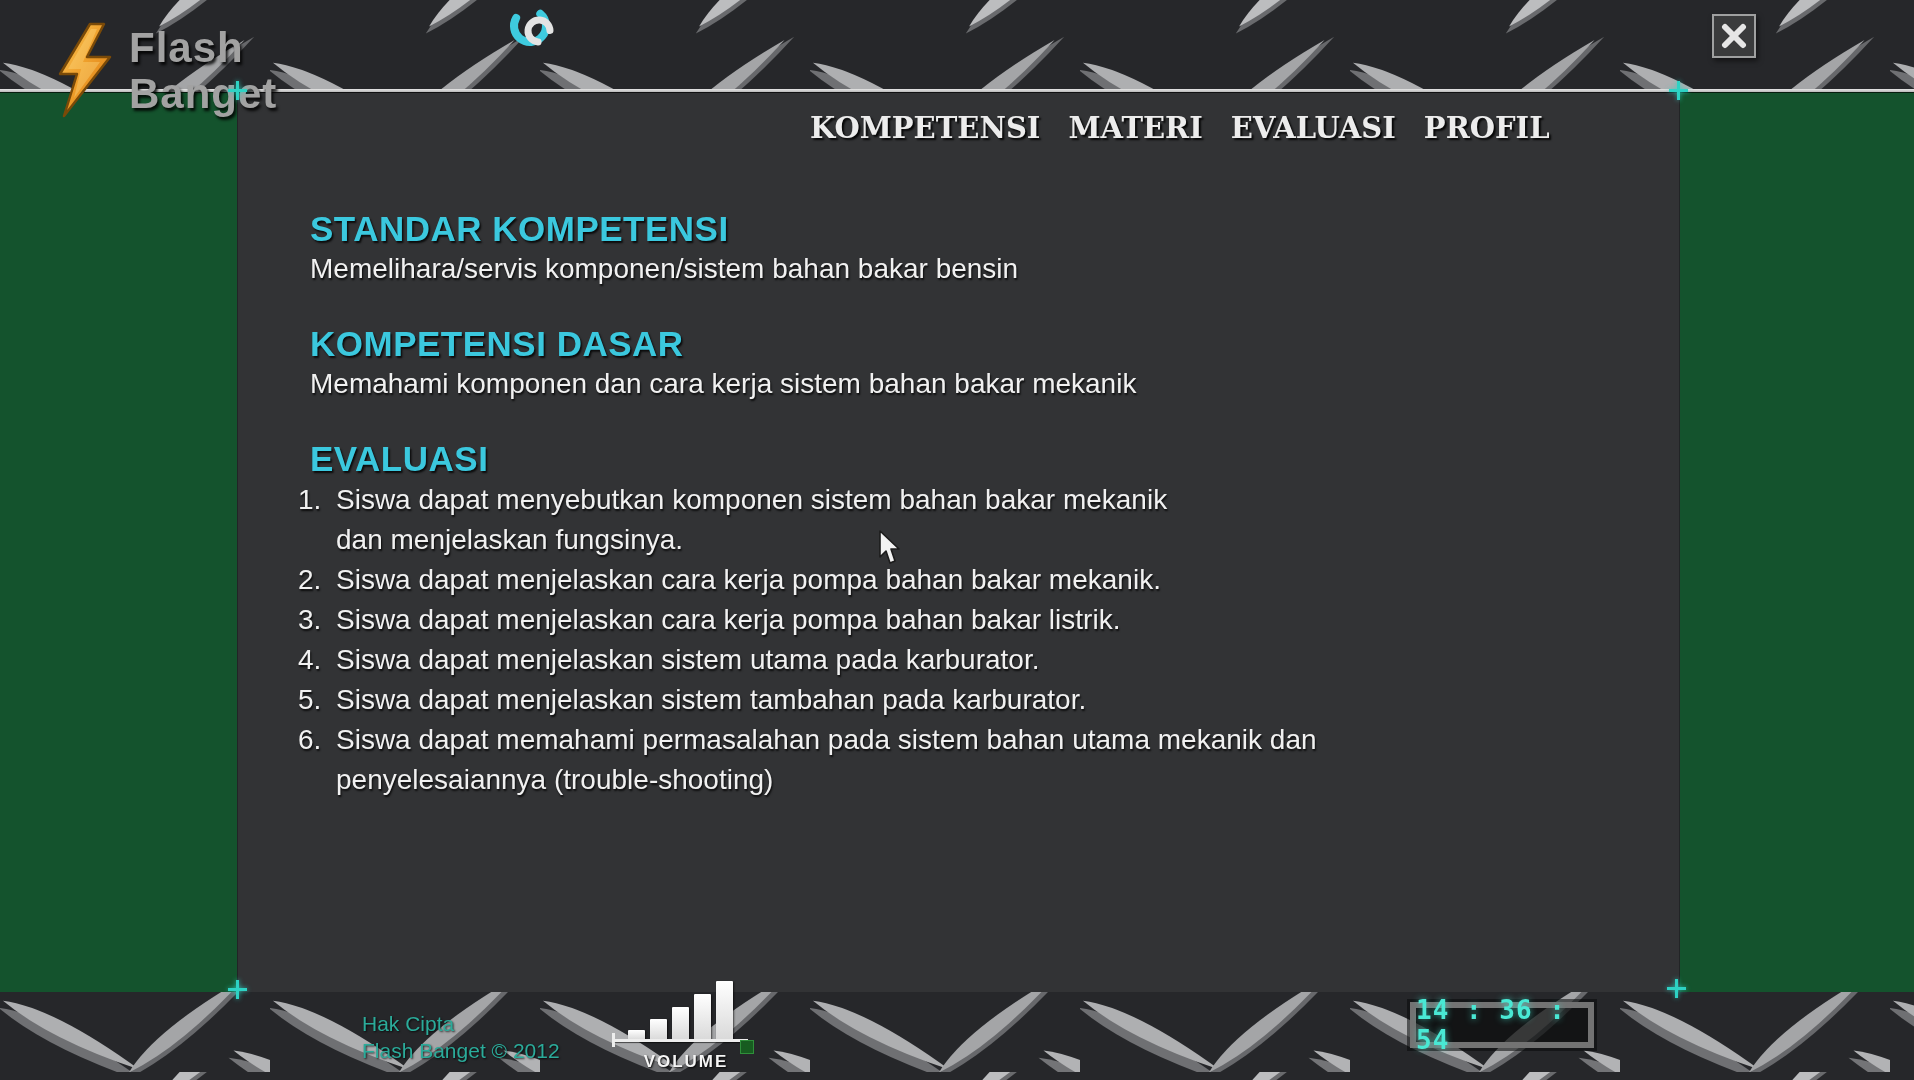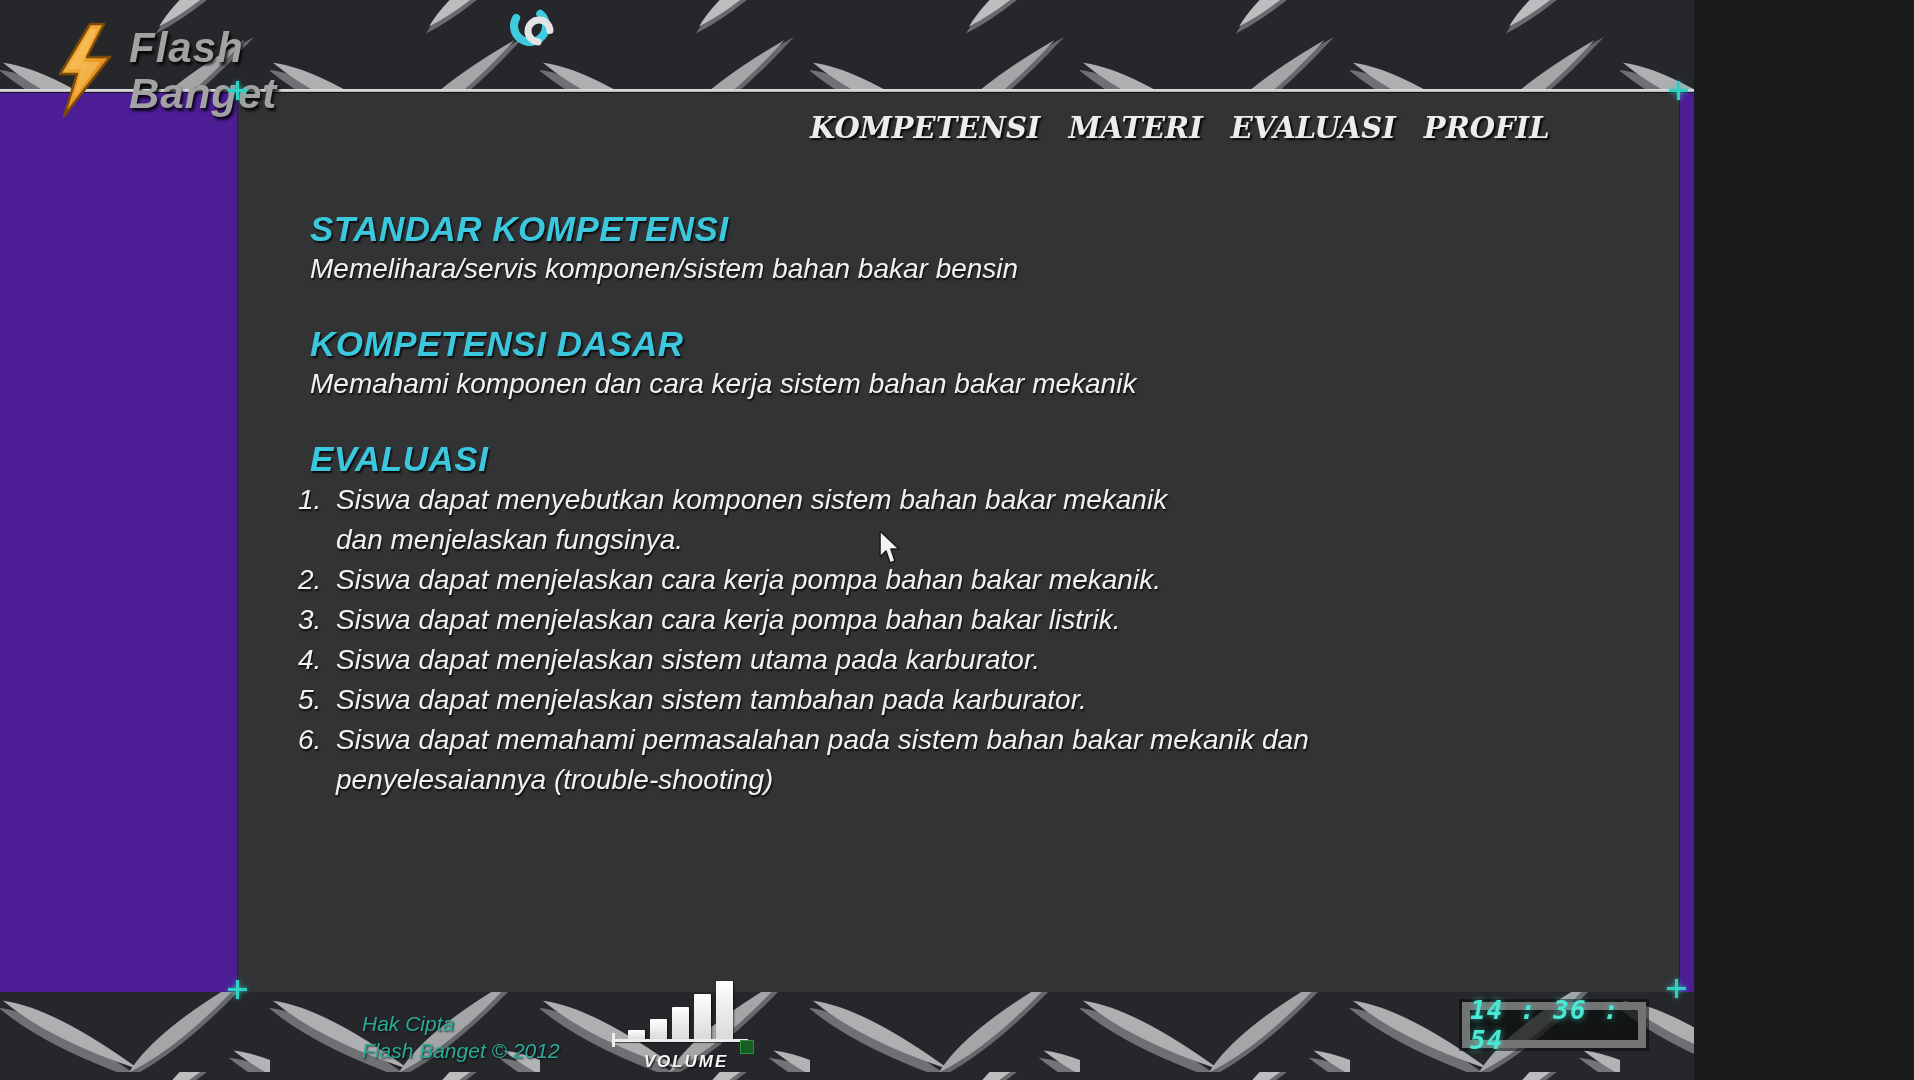--- a/index.html
+++ b/index.html
@@ -1,17 +1,17 @@
 <!DOCTYPE html>
 <html><head>
 <meta charset="utf-8">
 <style>
   html,body{margin:0;padding:0;background:#1a1b1d;}
-  #app{position:relative;width:1694px;height:1080px;overflow:hidden;
-       background:#4c1d95;font-family:"Liberation Sans",sans-serif;font-style:italic;}
+  #app{position:relative;width:1914px;height:1080px;overflow:hidden;
+       background:#14532d;font-family:"Liberation Sans",sans-serif;}
 
   
   #bg-svg{position:absolute;left:0;top:0;z-index:0;}
 
   
   .hline{position:absolute;left:0;top:89px;width:100%;height:3px;z-index:3;
          background:linear-gradient(#e6e6e6,#b9b9b9);box-shadow:0 1px 0 rgba(0,0,0,.65);}
 
   
   .stage{position:absolute;left:237px;top:92px;width:1441px;height:900px;z-index:1;
@@ -74,22 +74,22 @@
          box-shadow:1px 1px 2px rgba(0,0,0,.6);}
   .volume .track{position:absolute;left:2px;top:61px;width:134px;height:3px;background:#ededed;
          box-shadow:1px 1px 1px rgba(0,0,0,.6);cursor:ew-resize;}
   .volume .tick{position:absolute;left:0;top:55px;width:3px;height:14px;background:#ededed;}
   .volume .handle{position:absolute;left:128px;top:62px;width:14px;height:14px;
          background:#175c20;border:1px solid #2f8f3a;box-sizing:border-box;cursor:ew-resize;}
   .vol-label{position:absolute;left:8px;top:74px;width:132px;text-align:center;
          font-weight:bold;font-size:17px;letter-spacing:2px;color:#f5f5f5;
          text-shadow:1px 1px 2px rgba(0,0,0,.9);}
 
-  .clock{position:absolute;left:1462px;top:1002px;width:184px;height:46px;z-index:4;
-         border:8px solid #737373;background:rgba(12,14,14,.72);box-sizing:border-box;
+  .clock{position:absolute;left:1410px;top:1002px;width:184px;height:46px;z-index:4;
+         border:6px solid #737373;background:rgba(12,14,14,.72);box-sizing:border-box;
          box-shadow:0 0 0 3px rgba(8,9,10,.55);display:flex;align-items:center;justify-content:center;
          font-family:"DejaVu Sans Mono",monospace;font-weight:bold;font-size:26px;
          color:#49e8d4;letter-spacing:1px;text-shadow:0 0 7px rgba(73,232,212,.7);}
 
   .cursor{position:absolute;left:878px;top:530px;z-index:9;}
 </style>
 </head>
 <body>
 
 <div id="app">
@@ -173,21 +173,21 @@
       <li>
           <span>Siswa dapat menjelaskan cara kerja pompa bahan bakar listrik.</span>
         </li>
       <li>
           <span>Siswa dapat menjelaskan sistem utama pada karburator.</span>
         </li>
       <li>
           <span>Siswa dapat menjelaskan sistem tambahan pada karburator.</span>
         </li>
       <li>
-          <span>Siswa dapat memahami permasalahan pada sistem bahan bakar mekanik dan
+          <span>Siswa dapat memahami permasalahan pada sistem bahan utama mekanik dan
 penyelesaiannya (trouble-shooting)</span>
         </li>
     </ol>
   </main>
 
   <div class="copyright">
     <div>Hak Cipta</div>
     <div>Flash Banget © 2012</div>
   </div>
 

